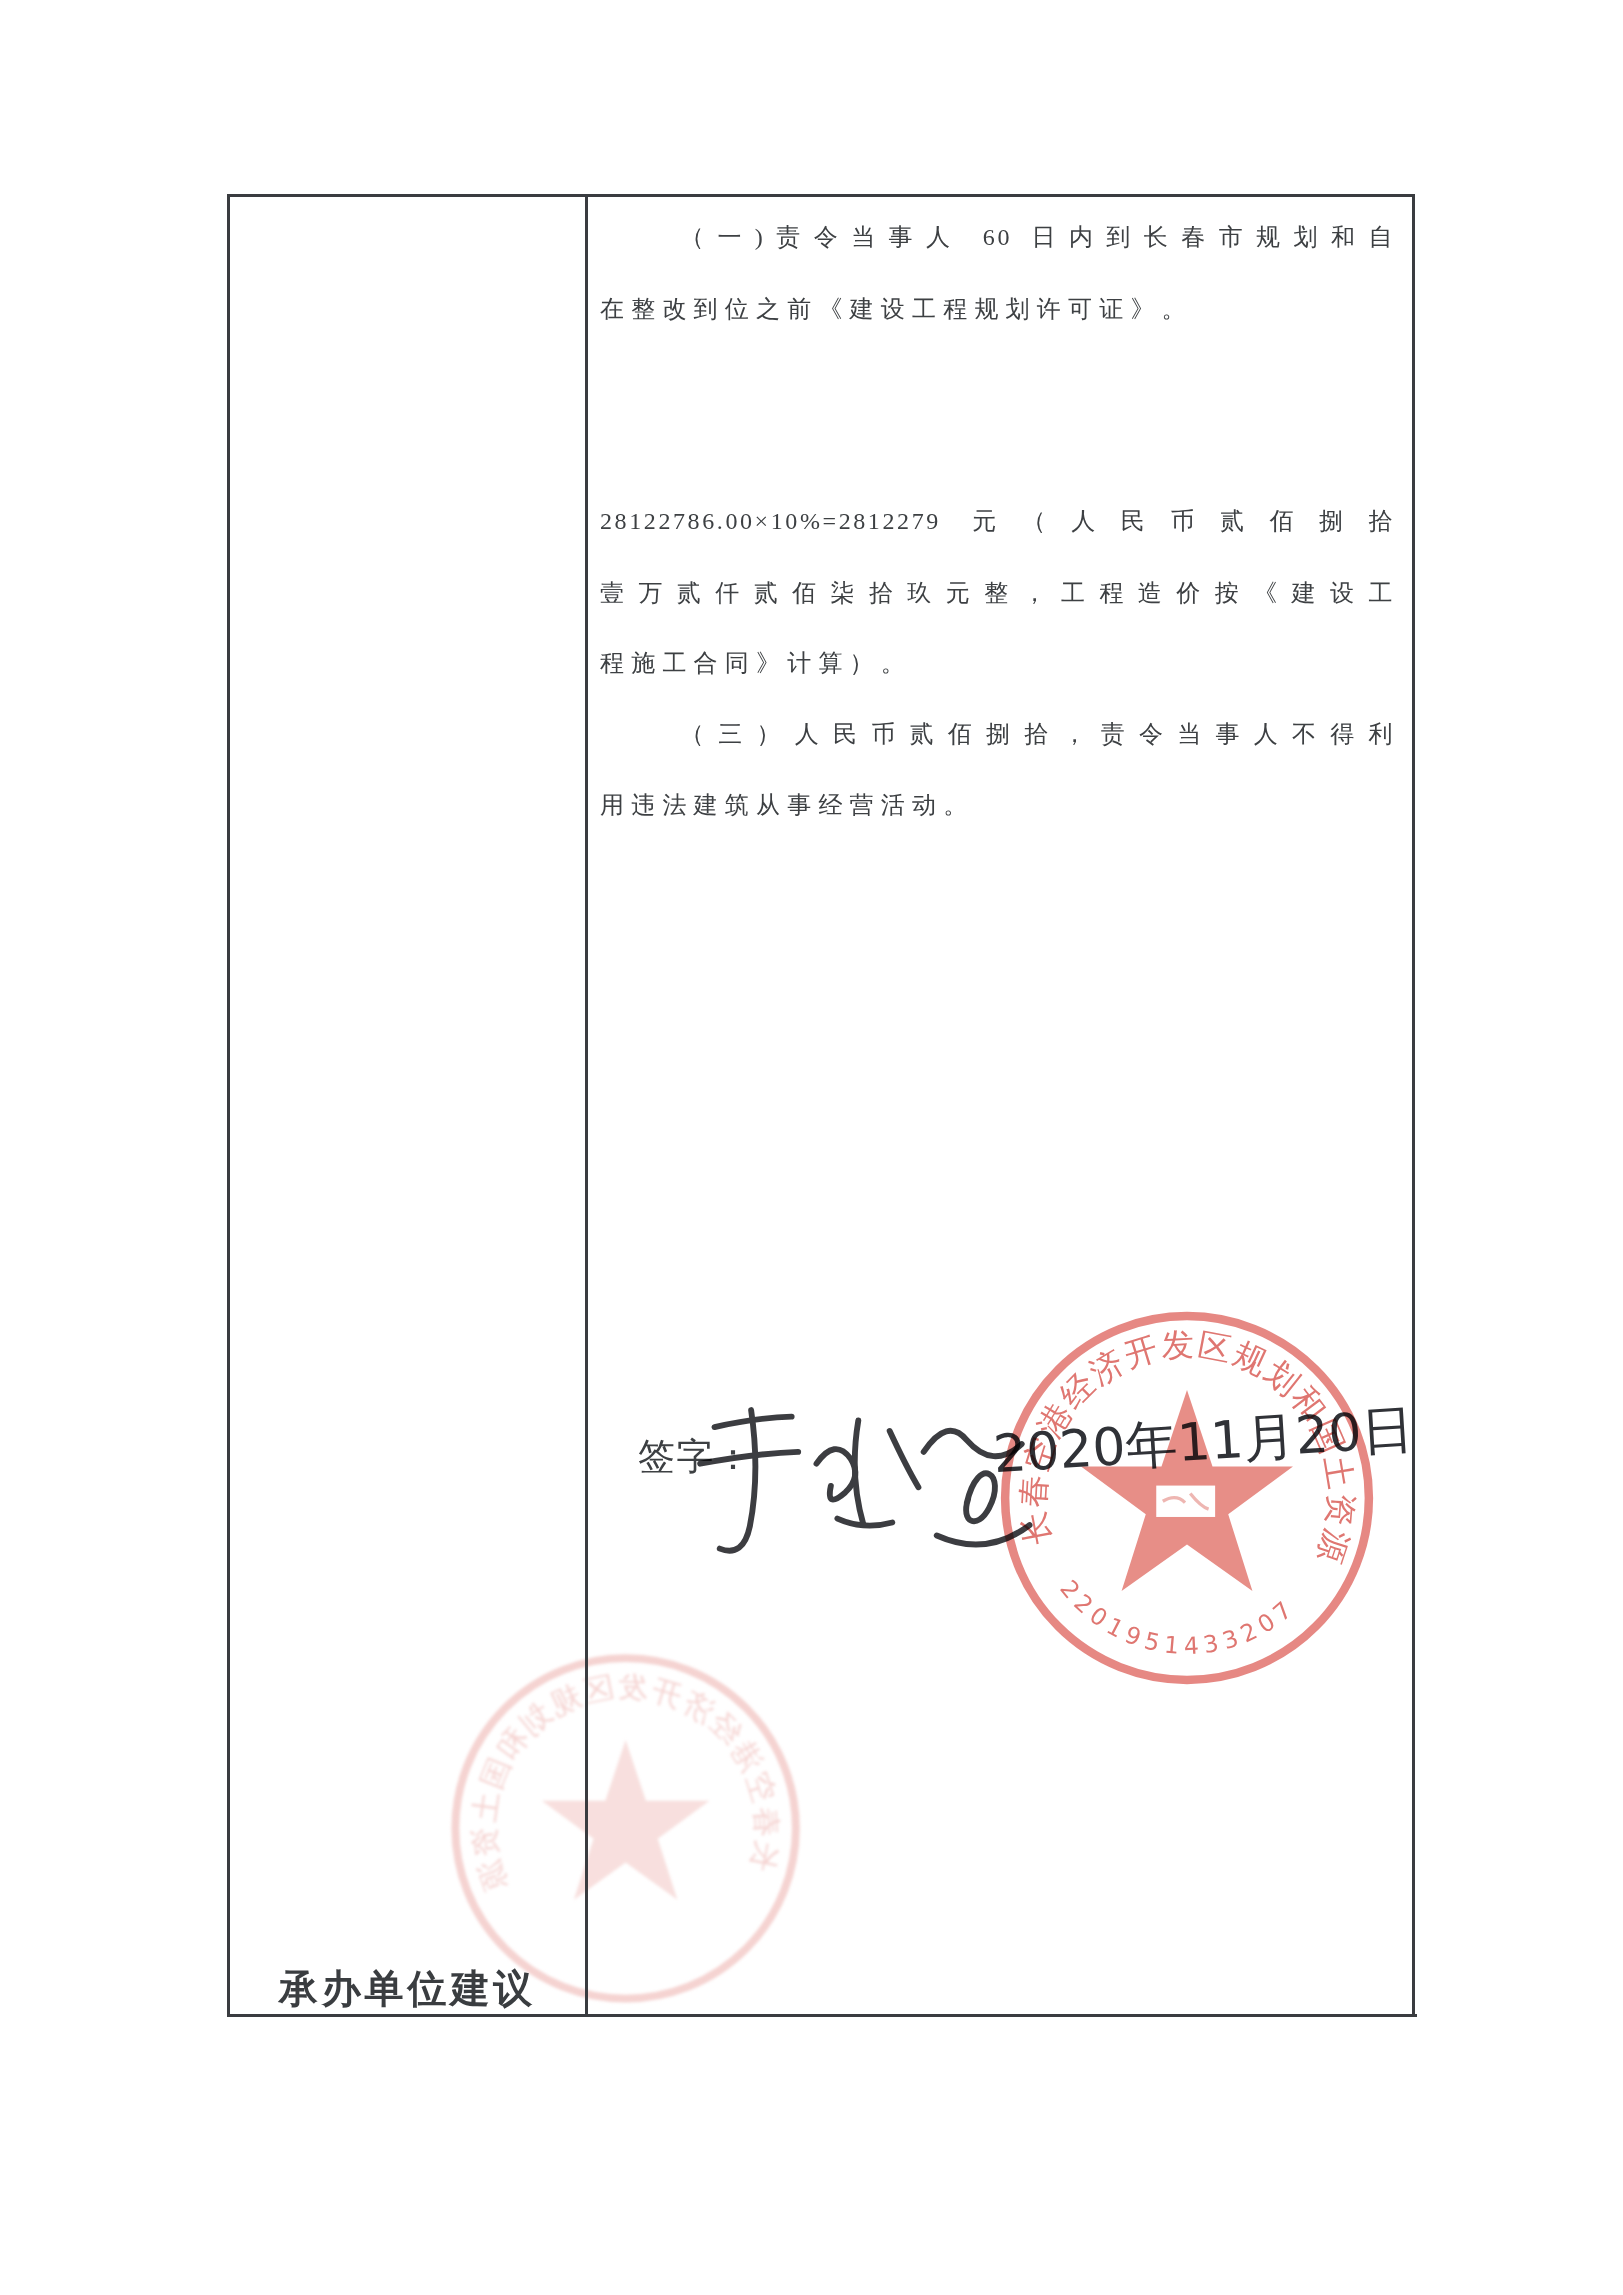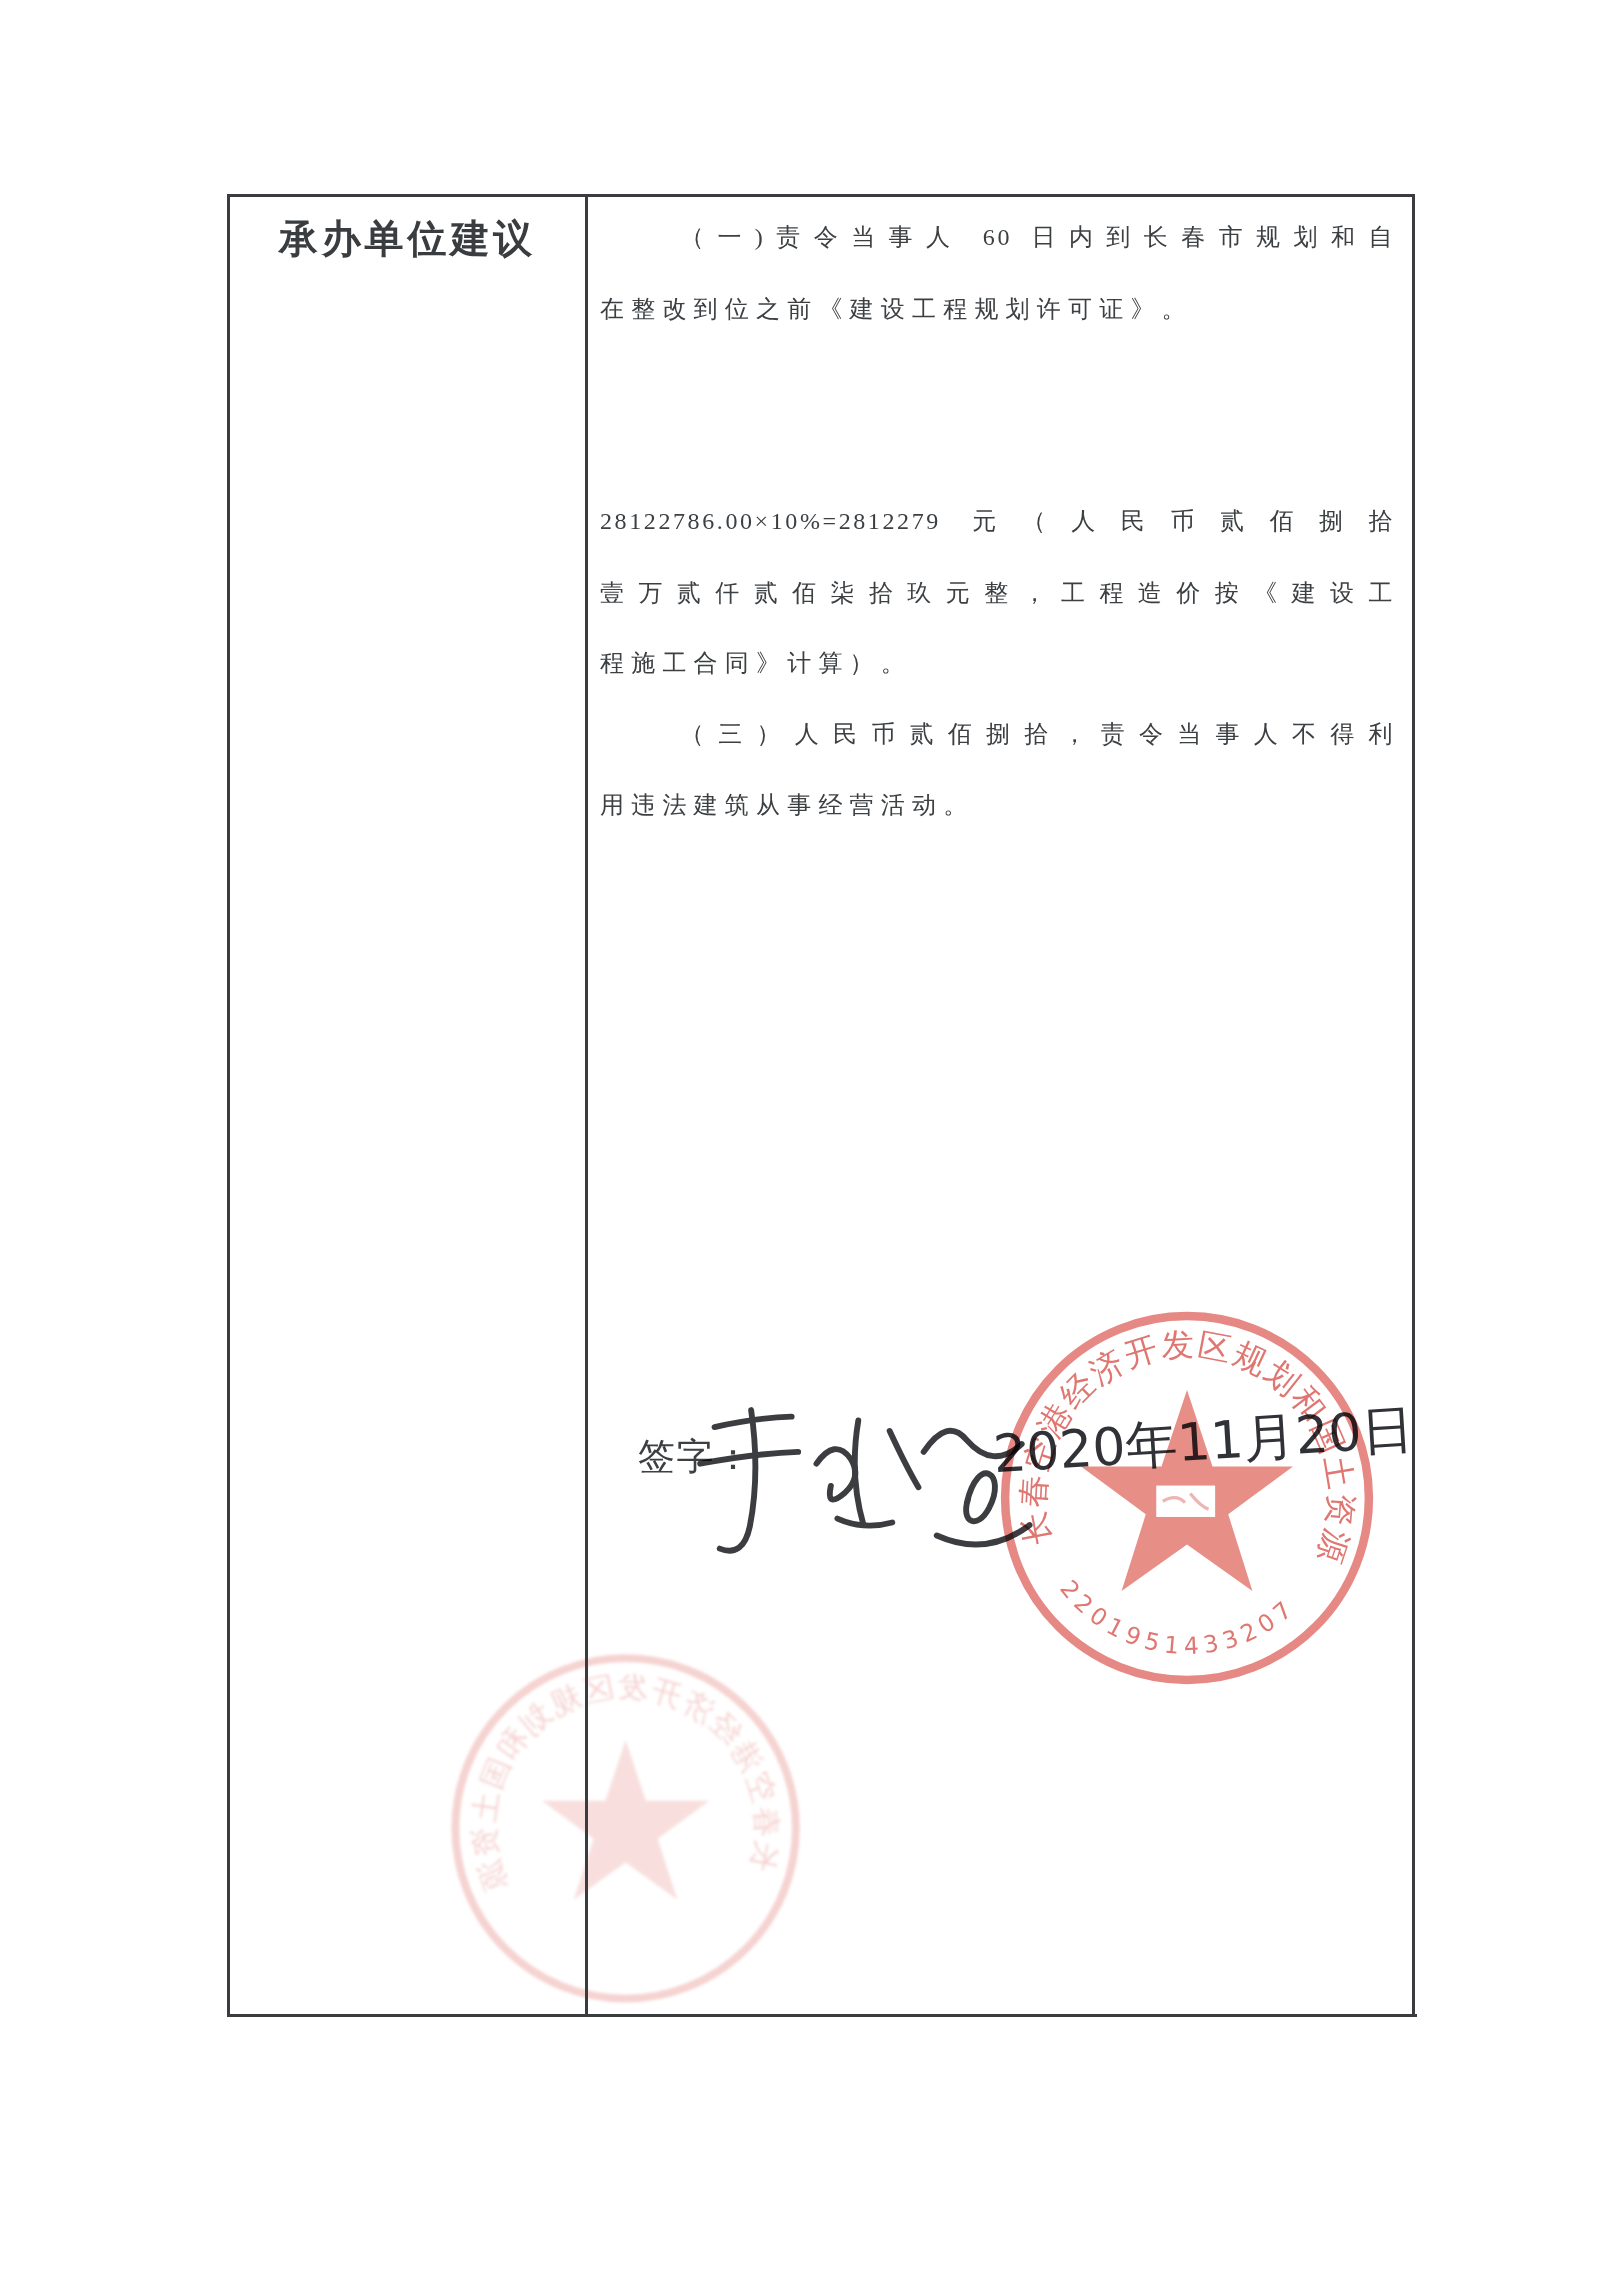--- a/index.html
+++ b/index.html
@@ -14,22 +14,22 @@
   
   .bline{position:absolute;background:#3a3c40;z-index:2;}
   .b-top   {left:227px;top:194px;width:1188px;height:3.3px;}
   .b-bottom{left:227px;top:2014px;width:1190px;height:3.3px;}
   .b-left  {left:227px;top:194px;width:2.6px;height:1823px;}
   .b-right {left:1412px;top:194px;width:2.6px;height:1823px;}
   .b-div   {left:585px;top:194px;width:2.6px;height:1823px;}
 
   
   .label-col{
-    position:absolute;left:230px;top:212px;width:355px;height:1820px;
-    display:flex;align-items:flex-start;justify-content:center;z-index:2;
+    position:absolute;left:230px;top:196px;width:355px;height:1820px;
+    display:flex;align-items:flex-end;justify-content:center;z-index:2;
   }
   .label-col .t{
     font-size:39px;font-weight:bold;letter-spacing:3.9px;color:#3a3d40;
     white-space:nowrap;
   }
 
   
   .line{
     position:absolute;left:600px;width:795px;height:41px;
     font-size:24px;line-height:39px;color:#3d4043;

